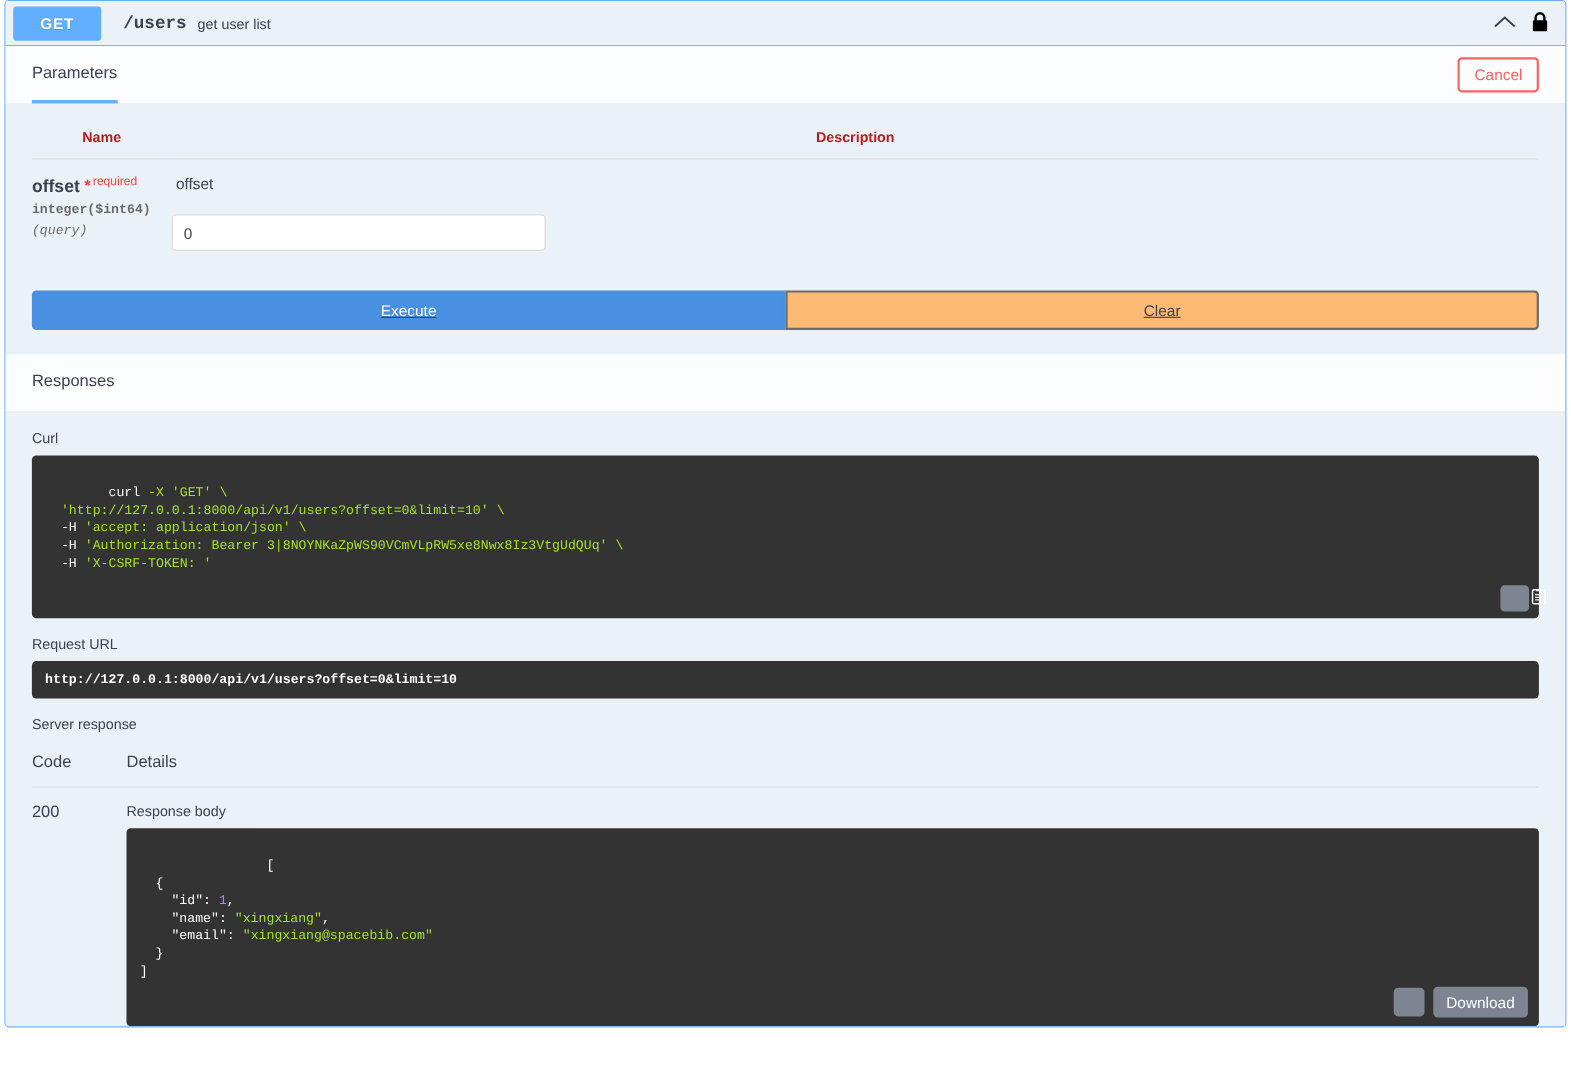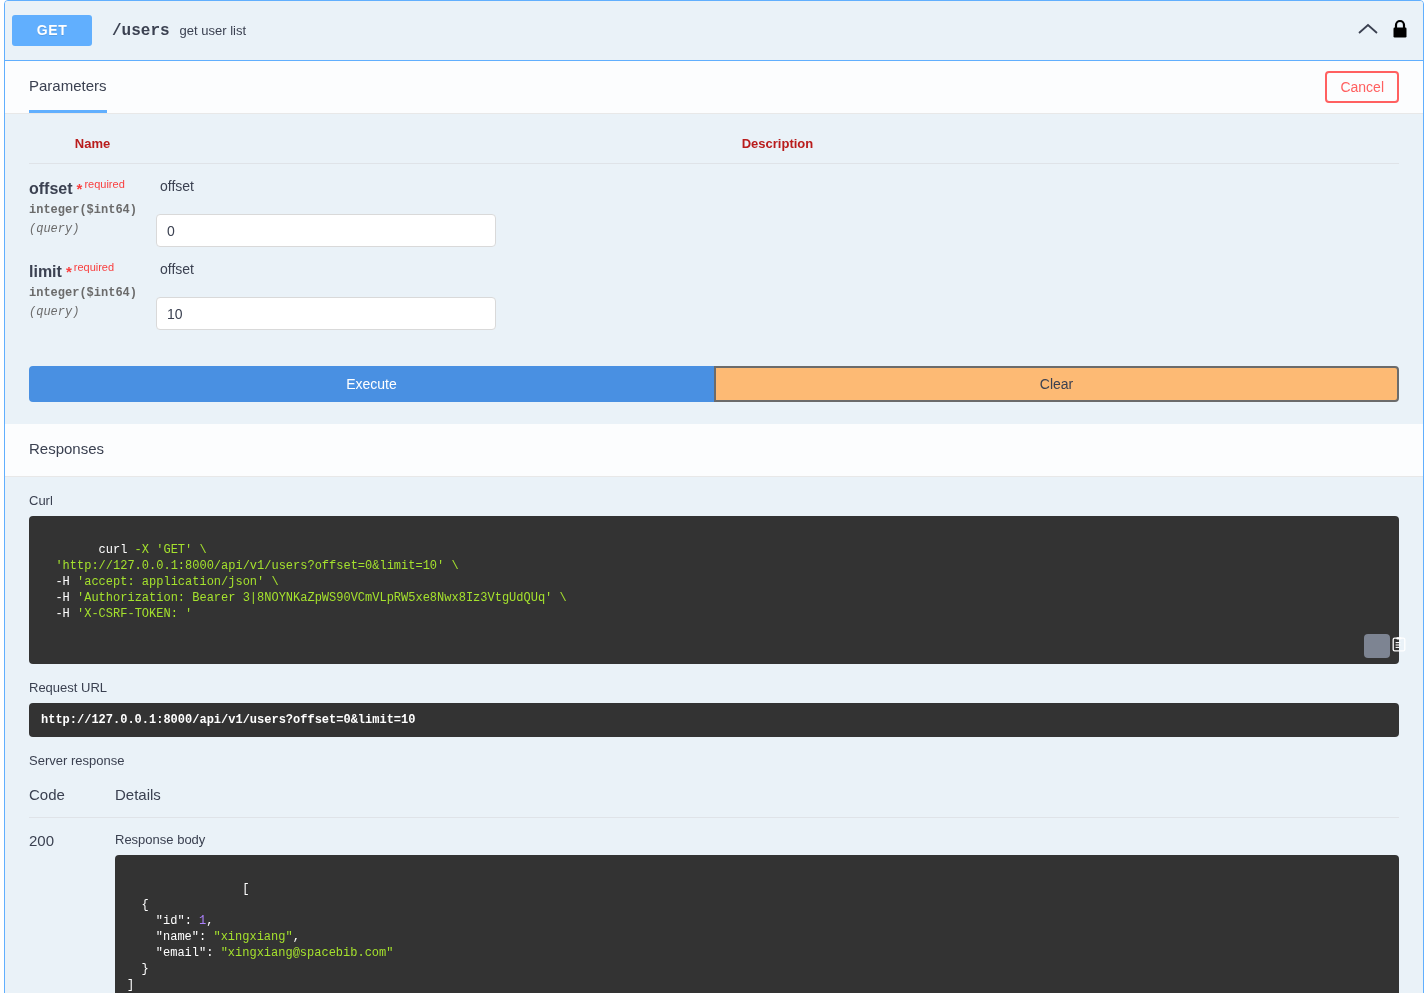--- a/index.html
+++ b/index.html
@@ -24,21 +24,21 @@
     border: 1px solid #61affe;
     border-radius: 4px;
     box-sizing: border-box;
     overflow: hidden;
   }
 
   
   .opblock-summary {
     display: flex;
     align-items: center;
-    height: 60px;
+    height: 41px;
     padding: 0 8px 0 7px;
     background: #eaf2f8;
     border-bottom: 1px solid #61affe;
     box-sizing: border-box;
   }
   .http-method {
     width: 80px;
     min-width: 80px;
     height: 31px;
     line-height: 31px;
@@ -182,20 +182,21 @@
     border: 1px solid #d9d9d9;
     border-radius: 4px;
     background: #fff;
   }
 
   
   .exec-row {
     display: flex;
     margin: 36px 24px 0 24px;
     padding-bottom: 22px;
+    text-decoration: underline;
   }
   .btn-execute {
     flex: 1;
     background: #4990e2;
     border: 2px solid #4990e2;
     color: #fff;
     font-size: 14px;
     font-family: "Liberation Sans", sans-serif;
     padding: 8px 0;
     cursor: pointer;
@@ -383,31 +384,20 @@
               <span class="p-name">offset</span><span class="p-required-star">*</span><span class="p-required-txt">required</span>
               <span class="p-type">integer($int64)</span>
               <span class="p-in">(query)</span>
             </td>
             <td>
               <div class="p-desc-text">offset</div>
               <input class="p-input" type="text" value="0" style="">
             </td>
           </tr>
 
-          <tr>
-            <td>
-              <span class="p-name">limit</span><span class="p-required-star">*</span><span class="p-required-txt">required</span>
-              <span class="p-type">integer($int64)</span>
-              <span class="p-in">(query)</span>
-            </td>
-            <td>
-              <div class="p-desc-text">offset</div>
-              <input class="p-input" type="text" value="10" style="">
-            </td>
-          </tr>
         </tbody>
       </table>
     </div>
 
     <div class="exec-row">
       <button class="btn-execute">Execute</button>
       <button class="btn-clear">Clear</button>
     </div>
 
     <div class="section-header">

